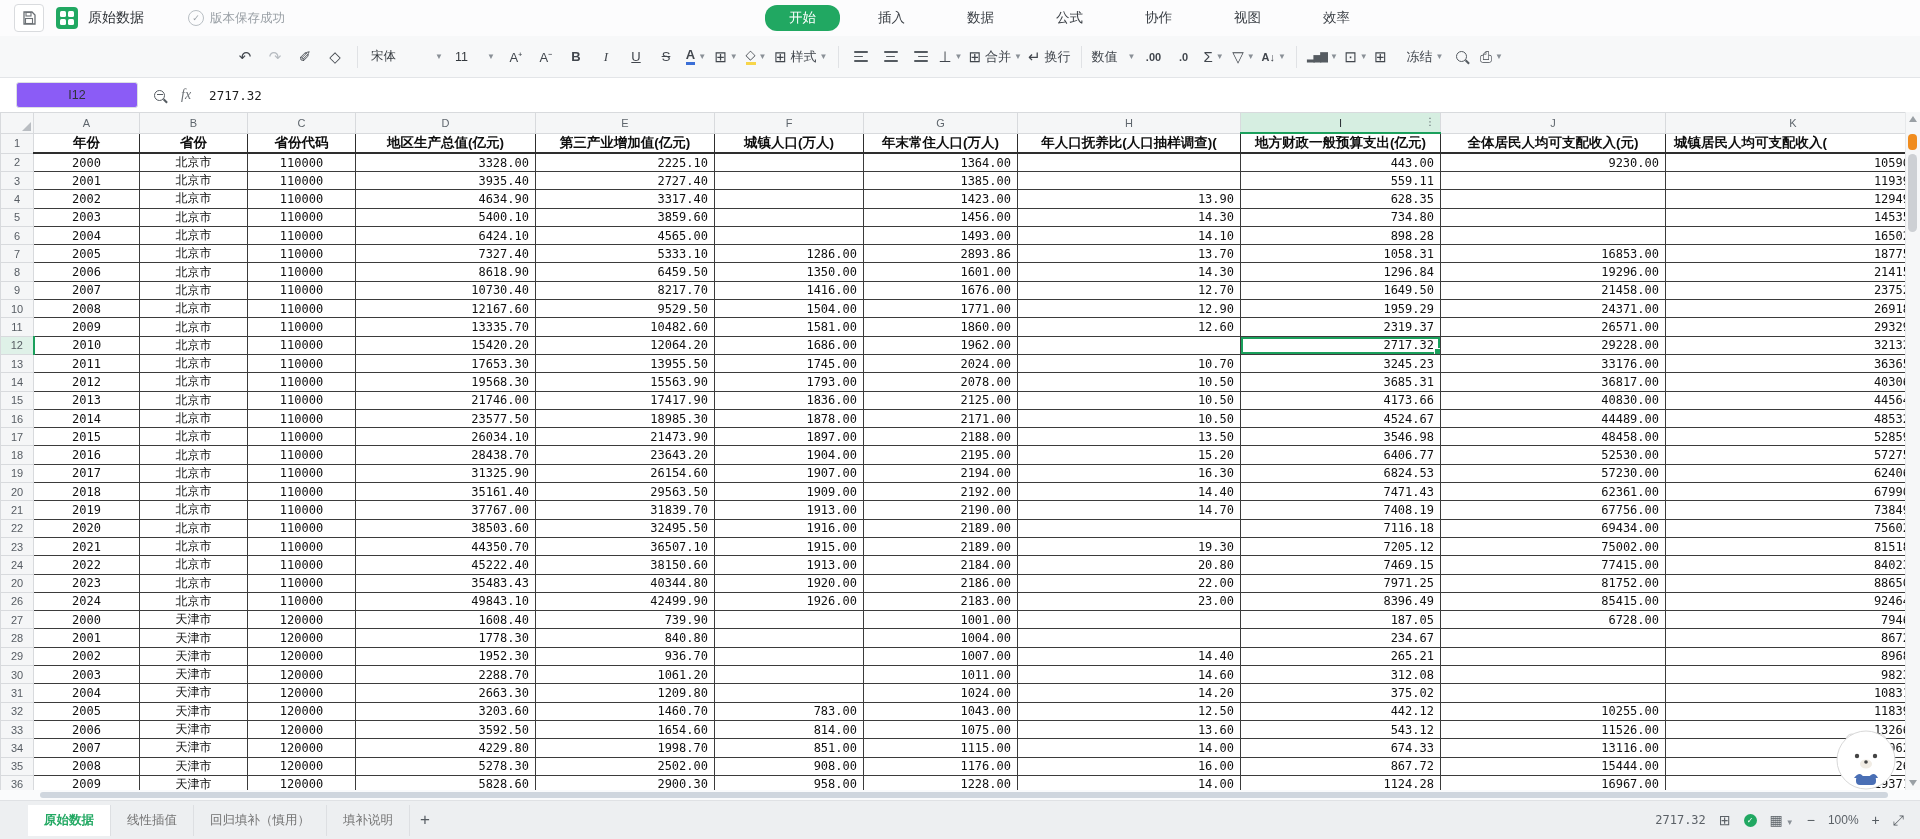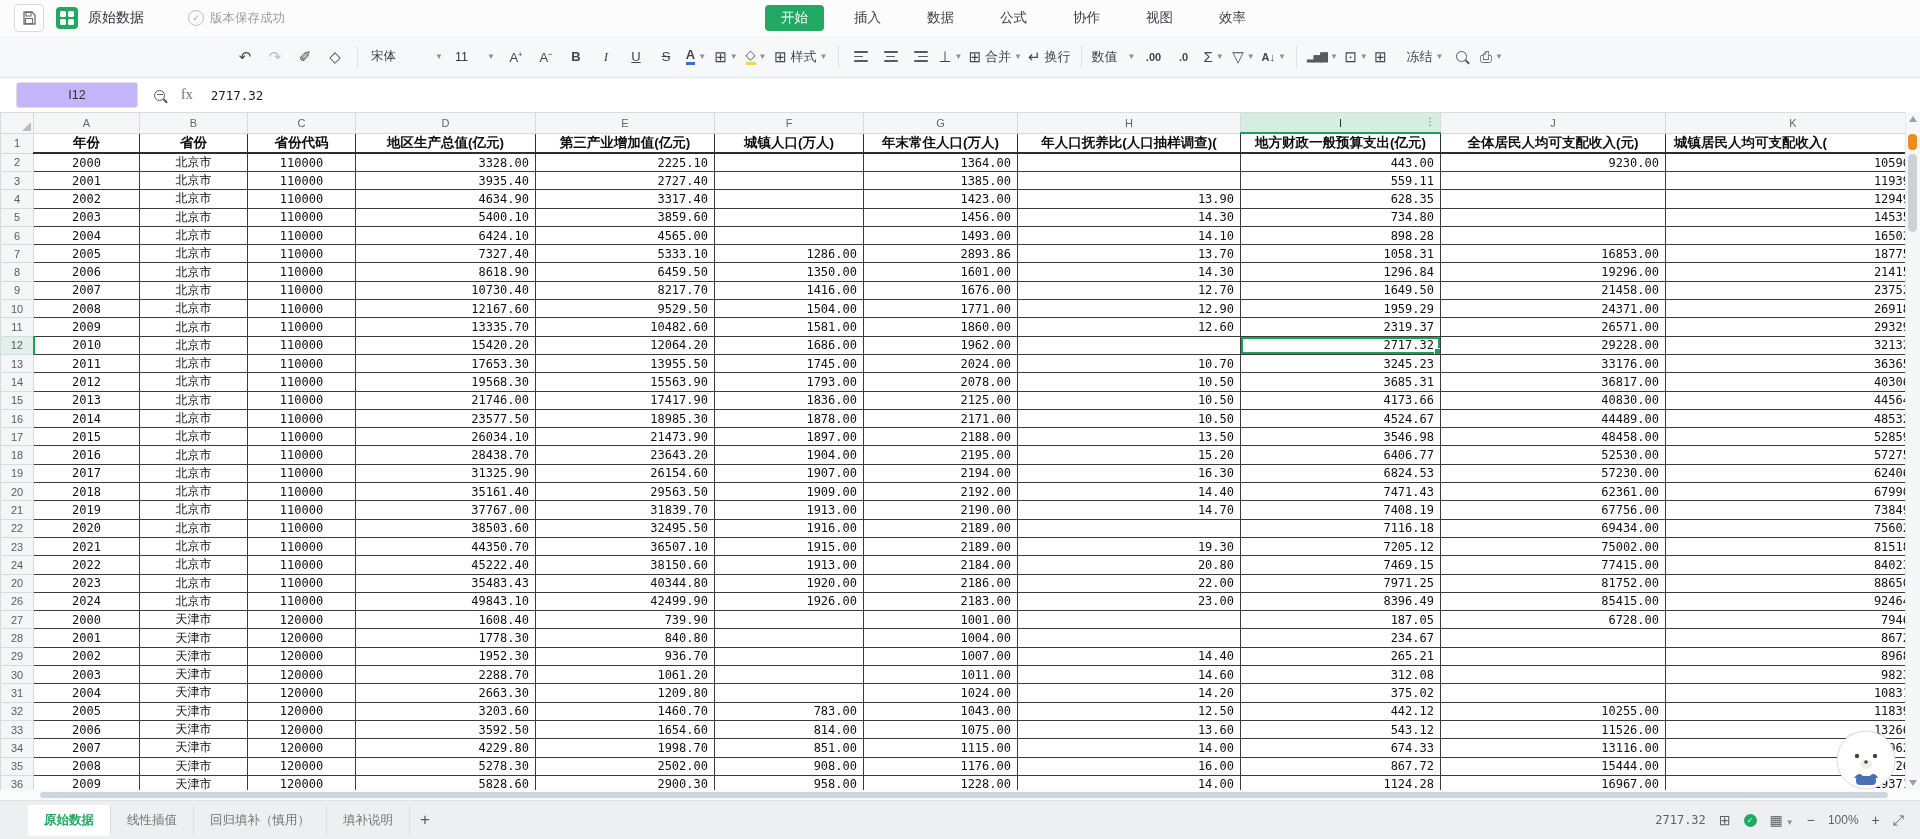--- a/index.html
+++ b/index.html
@@ -13,21 +13,21 @@
   .appicon i{position:absolute;background:#fff;border-radius:1.5px;}
   .appicon i:nth-child(1){left:4px;top:4px;width:6px;height:6px;}
   .appicon i:nth-child(2){left:12px;top:4px;width:6px;height:6px;}
   .appicon i:nth-child(3){left:4px;top:12px;width:6px;height:6px;}
   .appicon i:nth-child(4){left:12px;top:12px;width:6px;height:6px;}
   .doc-title{margin-left:10px;font-size:14px;color:#2f3338;}
   .save-status{margin-left:44px;display:flex;align-items:center;gap:6px;font-size:12.5px;color:#9aa0a6;}
   .chk{width:14px;height:14px;border:1px solid #b9bfc4;border-radius:50%;display:flex;align-items:center;justify-content:center;
        font-size:9px;color:#9aa0a6;}
   .menu{position:absolute;left:765px;top:0;height:36px;display:flex;align-items:center;gap:14px;font-size:13.5px;color:#3a3f45;}
-  .menu-tab{padding:4px 16px;border-radius:4px;}
+  .menu-tab{padding:4px 24px;border-radius:12px;}
   .menu-tab.active{background:#21a862;color:#fff;}
   
   .toolbar{position:absolute;top:36px;left:0;width:1920px;height:42px;background:#f7f8f9;border-bottom:1px solid #e3e5e8;
            display:flex;align-items:center;padding-left:230px;box-sizing:border-box;color:#41464d;font-size:13px;}
   .tb{display:flex;align-items:center;justify-content:center;height:28px;min-width:24px;padding:0 3px;border-radius:3px;white-space:nowrap;}
   .g{font-size:15px;line-height:1;}
   .caret{font-size:8px;color:#8a9097;margin-left:3px;}
   .sep{width:1px;height:22px;background:#e0e2e5;margin:0 7px;flex:none;}
   .fontbox,.sizebox{border-radius:3px;height:24px;display:flex;align-items:center;justify-content:space-between;
        padding:0 6px;font-size:12.5px;color:#33383d;}
@@ -41,22 +41,22 @@
   .al i:nth-child(1),.al i:nth-child(3){width:100%;}
   .minitxt{font-size:11px;font-weight:600;letter-spacing:0;}
   .chart-g{font-size:10px;letter-spacing:-1px;color:#555b61;}
   .mag{width:9px;height:9px;border:1.6px solid #555b61;border-radius:50%;position:relative;display:inline-block;}
   .mag::after{content:"";position:absolute;width:5px;height:1.6px;background:#555b61;transform:rotate(45deg);right:-4px;bottom:-2px;}
   .mag.minus::before{content:"";position:absolute;left:1.5px;top:3.4px;width:6px;height:1.4px;background:#555b61;}
   
   .formulabar{position:absolute;top:78px;left:0;width:1920px;height:34px;background:#fff;border-bottom:1px solid #e3e5e8;
               display:flex;align-items:center;}
   .namebox{margin-left:16px;width:120px;height:24px;border:1px solid #dcdfe3;border-radius:3px;display:flex;align-items:center;
-           justify-content:center;font-size:12.5px;color:#2f3338;background:#c4b5fd;}
-  .fx{font-family:"Liberation Serif",serif;color:#6b7075;font-size:14px;margin-left:16px;}
+           justify-content:center;font-size:12.5px;color:#2f3338;background:#8b5cf6;}
+  .fx{font-style:italic;font-family:"Liberation Serif",serif;color:#6b7075;font-size:14px;margin-left:16px;}
   .fvalue{margin-left:18px;font-size:12.5px;color:#1c1c1c;font-family:"DejaVu Sans Mono",monospace;}
   
   .grid{position:absolute;top:112px;left:0;width:1920px;height:678px;overflow:hidden;background:#fff;}
   table{border-collapse:collapse;table-layout:fixed;width:1920px;}
   .colrow th{height:19px;background:#f5f6f7;border:1px solid #d8dadd;font-weight:400;font-size:11px;color:#5f666d;position:relative;padding:0;}
   .colrow th.sel{background:#d6eee1;border-bottom:2px solid #1aa05c;color:#2c3136;}
   .kebab{position:absolute;right:5px;top:3px;font-size:10px;color:#5f666d;}
   .cornerTri{position:absolute;right:2px;bottom:2px;width:0;height:0;border-bottom:9px solid #b9bdc2;border-left:9px solid transparent;}
   td.gut{background:#f5f6f7;border:1px solid #d8dadd;font-size:11px;color:#565c63;text-align:center;padding:0;}
   td.gut.selrow{background:#dff1e8;border-right:2px solid #1aa05c;}

